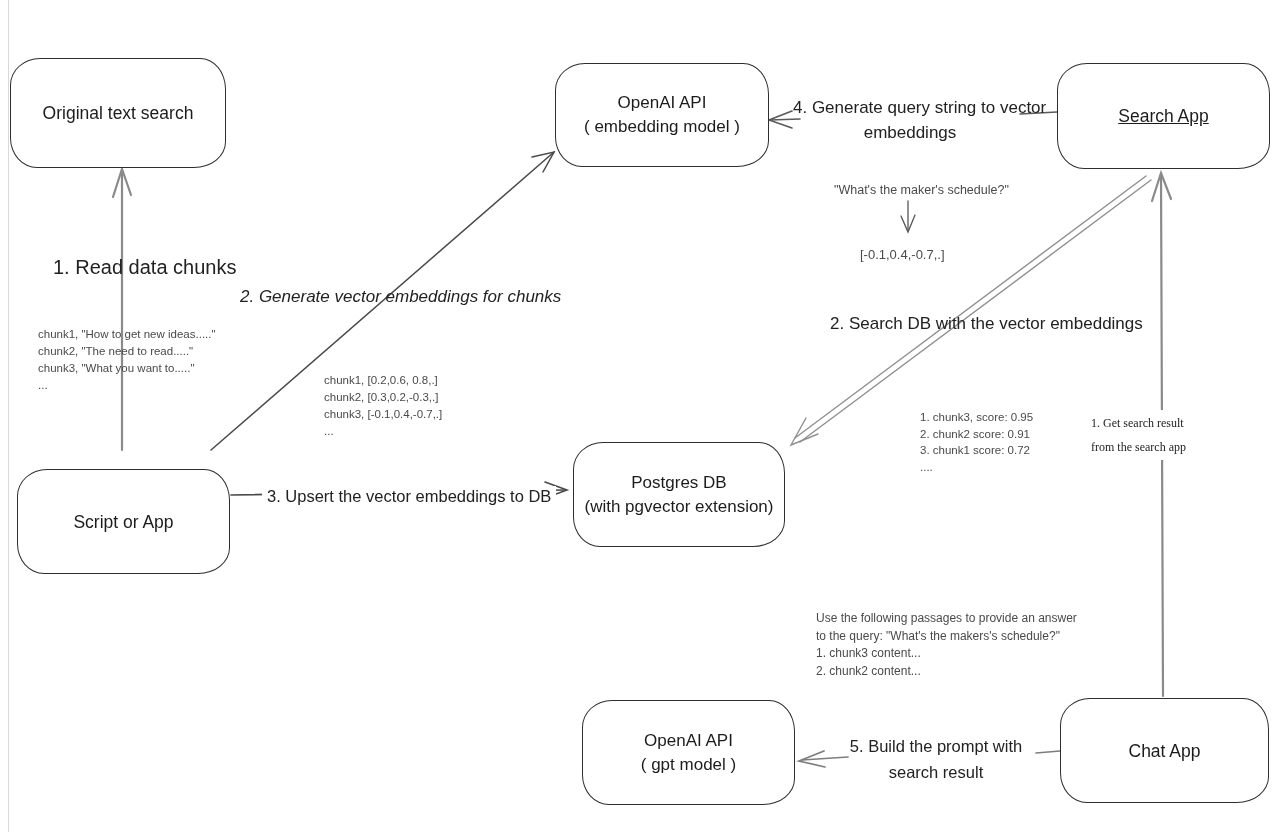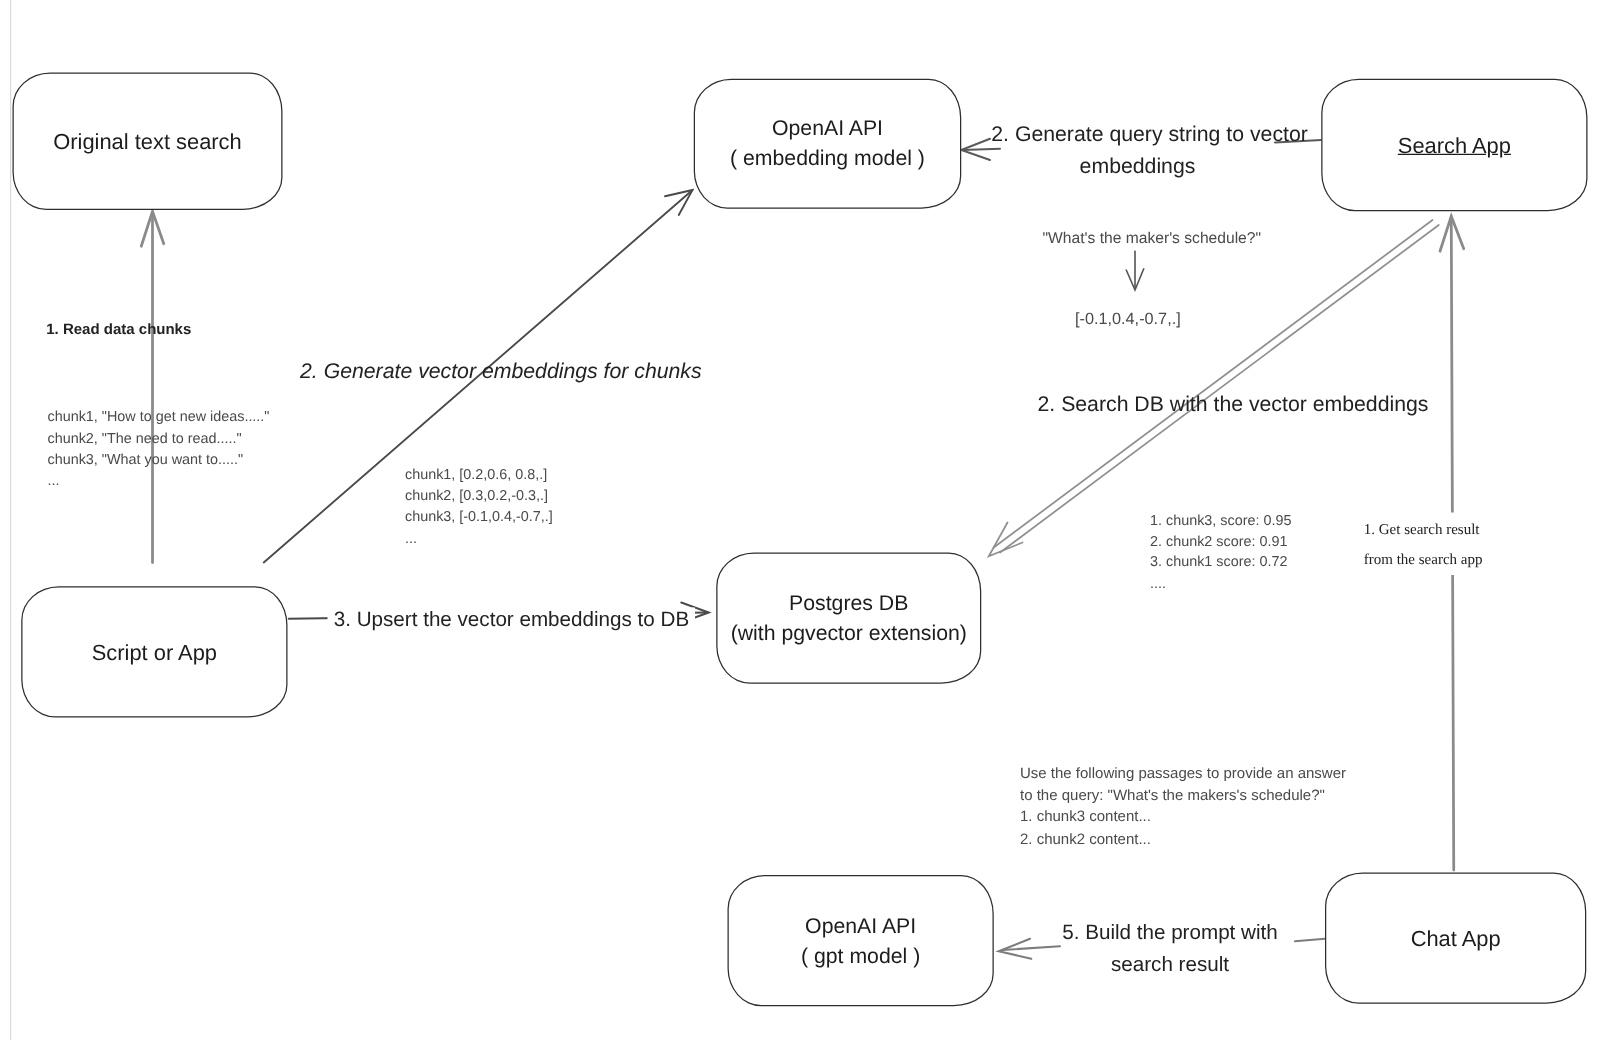--- a/index.html
+++ b/index.html
@@ -99,26 +99,26 @@
 
   <div class="node" style="left:582px;top:700px;width:211px;height:103px;font-size:17px;">
     <div>OpenAI API</div>
     <div>( gpt model )</div>
   </div>
 
   <div class="node" style="left:1060px;top:698px;width:207px;height:103px;">
     <div>Chat App</div>
   </div>
 
-  <div class="lbl" style="left:37px;top:256px;font-size:12px;font-weight:bold;">1. Read data chunks</div>
+  <div class="lbl" style="left:53px;top:256px;font-size:20px;">1. Read data chunks</div>
 
   <div class="lbl big" style="left:240px;top:287px;font-style:italic;">2. Generate vector embeddings for chunks</div>
 
   <div class="lbl big center" style="left:793px;top:95px;width:234px;line-height:25px;">
-    <div>2. Generate query string to vector</div>
+    <div>4. Generate query string to vector</div>
     <div>embeddings</div>
   </div>
 
   <div class="lbl big" style="left:830px;top:314px;">2. Search DB with the vector embeddings</div>
 
   <div class="lbl mid onwire" style="left:1086px;top:410px;">
     <div>1. Get search result</div>
     <div>from the search app</div>
   </div>
 

